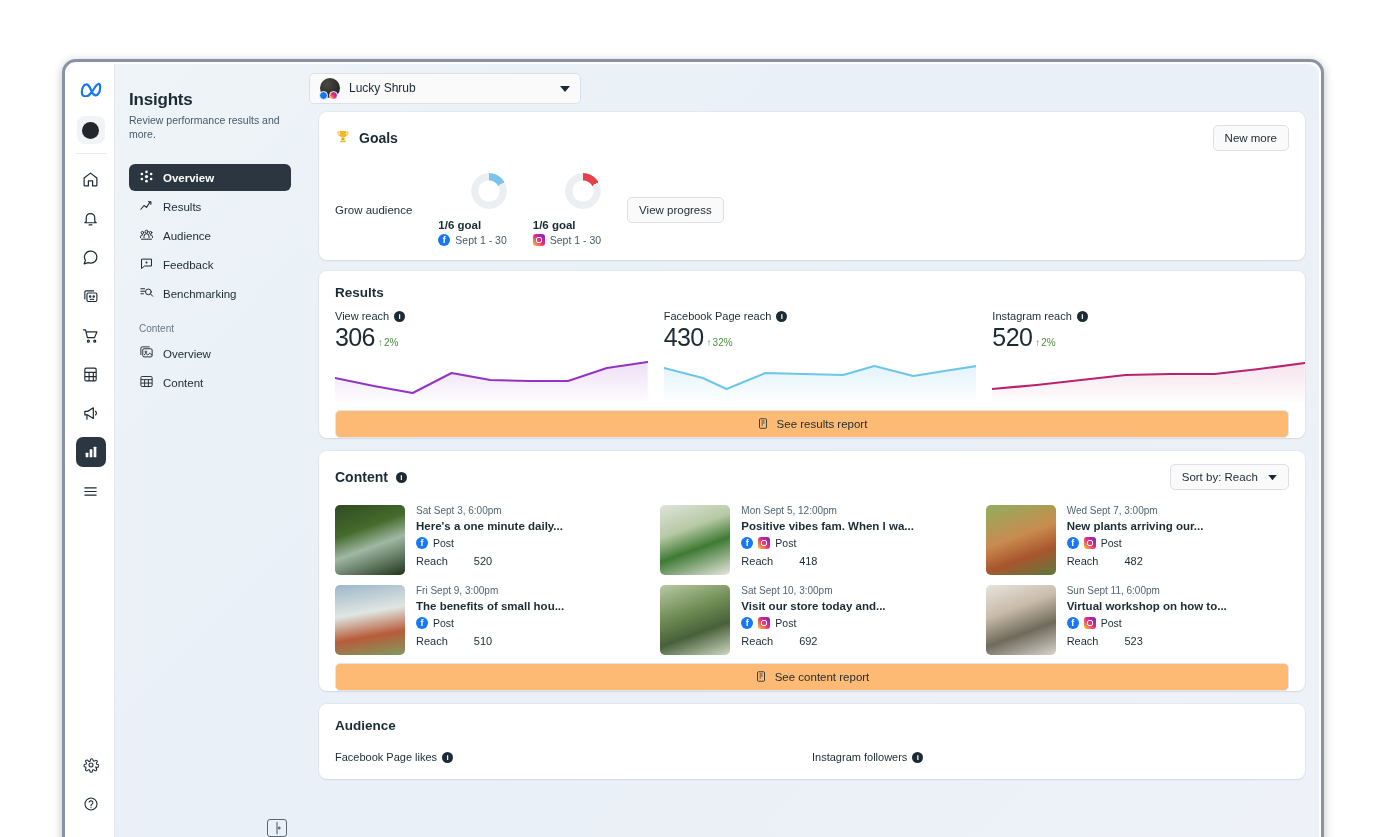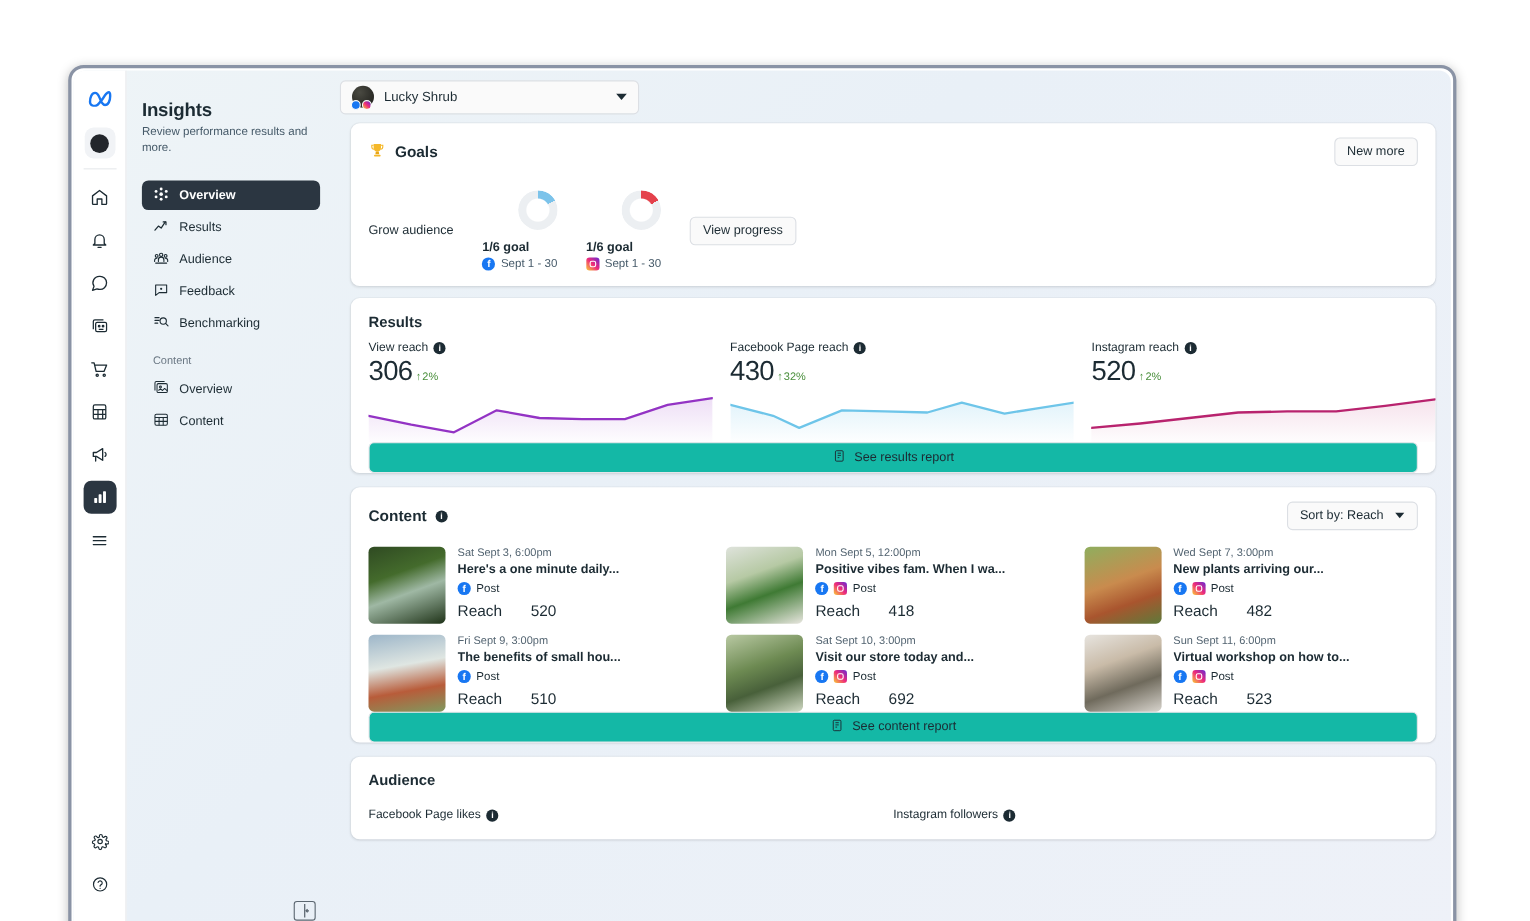--- a/index.html
+++ b/index.html
@@ -154,42 +154,42 @@
   #metrics-row { display:flex; }
   .metric { flex: 1; position: relative; padding-left: 16px; }
   .metric-label { font-size: 11px; color:#1c2b33; display:flex; align-items:center; gap:5px; }
   .metric-value-row { display:flex; align-items:baseline; gap:3px; margin-top: 1px; }
   .metric-value { font-size: 25px; color:#1c2b33; letter-spacing:-.6px; }
   .metric-delta { font-size: 10px; color:#4a8f3c; display:flex; align-items:center; gap:1px; }
   .spark { height: 46px; margin-top: 4px; position: relative; }
   .spark svg { display:block; width: 100%; height: 46px; }
 
   .report-btn {
-    margin: 0 16px 13px; height: 28px; border:1px solid #e3e5e9; border-radius: 5px;
-    background: #14b8a6; display:flex; align-items:center; justify-content:center; gap:8px;
+    margin: 8px 16px 13px; height: 28px; border:1px solid #e3e5e9; border-radius: 5px;
+    background: #fdba74; display:flex; align-items:center; justify-content:center; gap:8px;
     font-size: 11.5px; color:#1c2b33; cursor:pointer;
   }
 
   
   #content-card { padding: 13px 16px 0; }
   #content-grid { display:grid; grid-template-columns: repeat(3, 1fr); gap: 10px 22px; margin-top: 15px; }
   .post { display:flex; gap: 11px; }
   .post-thumb { width: 70px; height: 70px; border-radius: 5px; flex:0 0 70px; background-size: cover; }
   .pt1 { background: linear-gradient(160deg,#2f4a22 0%,#446b2c 35%,#9fb8a4 58%,#1f3318 100%); }
   .pt2 { background: linear-gradient(160deg,#dfe3dc 0%,#b6c9a4 35%,#3f7a34 60%,#e8e6df 100%); }
   .pt3 { background: linear-gradient(160deg,#8fae5e 0%,#c98b4e 45%,#a9552e 70%,#5e7a3a 100%); }
   .pt4 { background: linear-gradient(170deg,#9db6c9 0%,#dfe6e2 40%,#b85c3a 70%,#7f9a5f 100%); }
   .pt5 { background: linear-gradient(160deg,#b9c9a3 0%,#6d8a52 40%,#48603a 65%,#cfd8c2 100%); }
   .pt6 { background: linear-gradient(160deg,#e7e4df 0%,#c9bba8 35%,#6f6a5c 65%,#d8d4cd 100%); }
   .post-body { flex:1; min-width:0; }
   .post-date { font-size: 10px; color:#536471; }
   .post-title { font-size: 11.5px; font-weight: 700; color:#1c2b33; margin-top: 4px;
                 white-space: nowrap; overflow: hidden; text-overflow: ellipsis; }
   .post-meta { display:flex; align-items:center; gap:5px; margin-top: 5px; font-size: 10.5px; color:#1c2b33; }
-  .post-reach { display:flex; gap: 26px; margin-top: 6px; font-size: 14px; color:#1c2b33; }
+  .post-reach { display:flex; gap: 26px; margin-top: 6px; font-size: 11px; color:#1c2b33; }
 
   
   #audience-card { padding: 14px 16px 16px; }
   #audience-title { font-size: 13.5px; font-weight: 700; color:#1c2b33; }
   #audience-row { display:flex; margin-top: 18px; }
   .aud-col { flex: 1; }
   .aud-label { font-size: 11px; color:#1c2b33; display:flex; align-items:center; gap:5px; }
 
   .info-i {
     width: 11px; height: 11px; border-radius:50%; background:#1c2b33; color:#fff;

